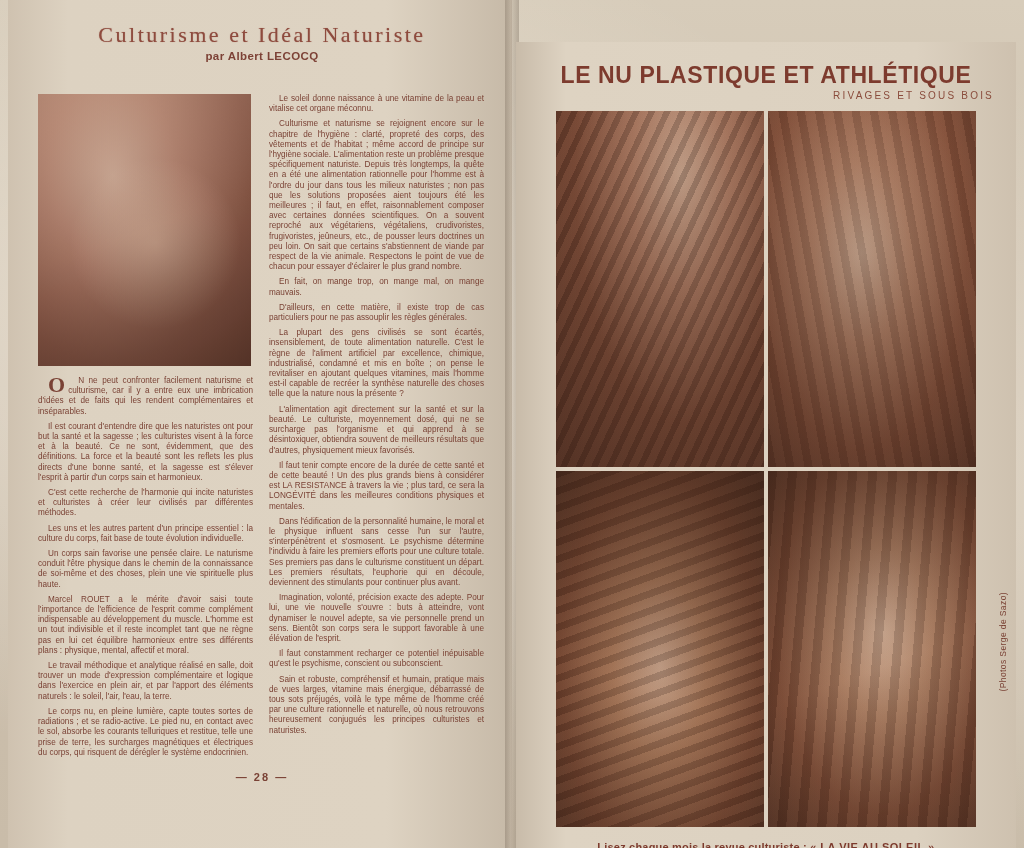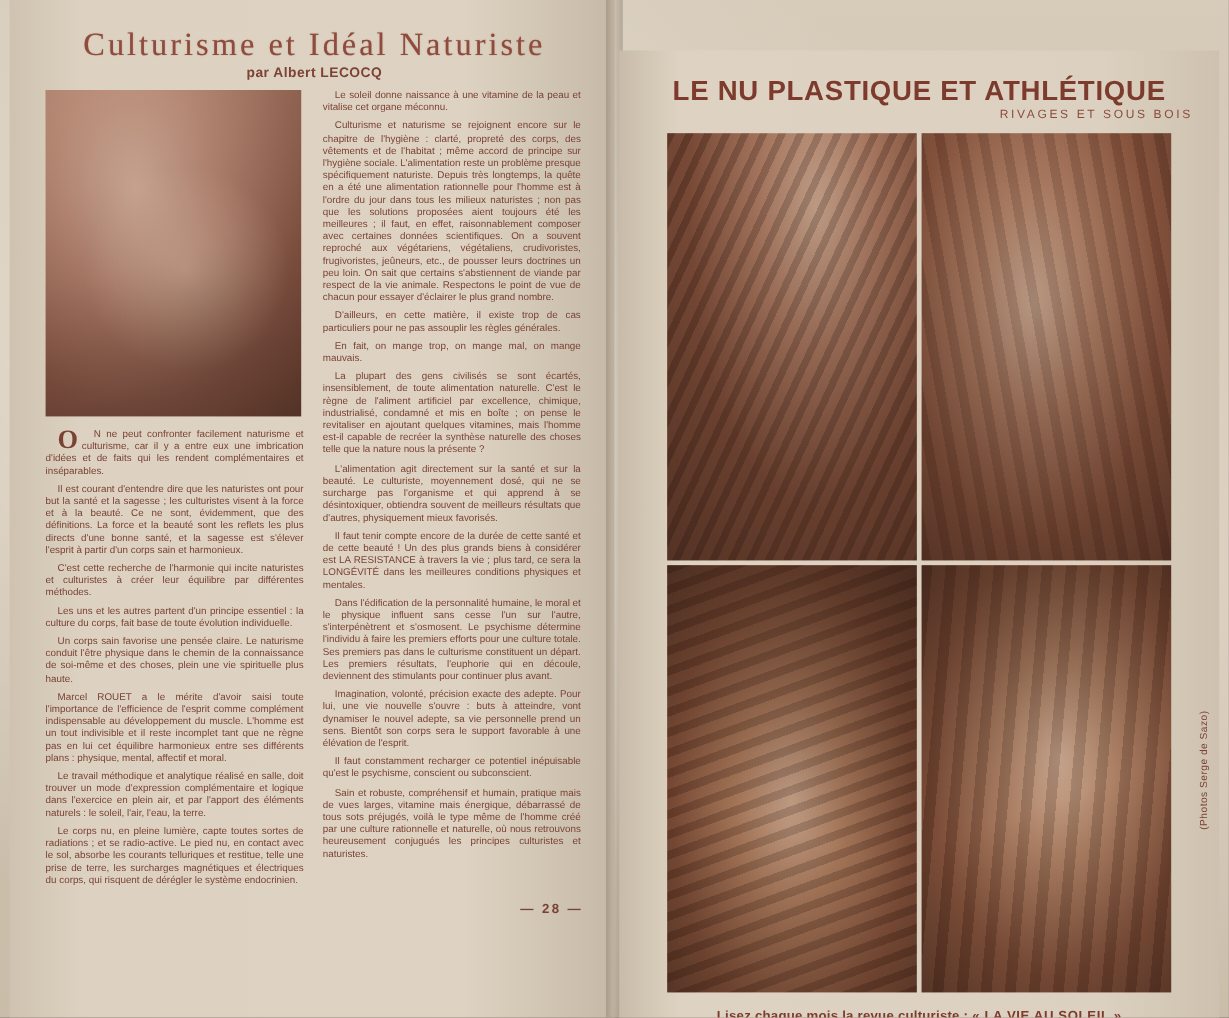--- a/index.html
+++ b/index.html
@@ -58,21 +58,21 @@
     height: 848px;
     background: linear-gradient(90deg, rgba(90,76,62,0.28), rgba(120,104,86,0.10) 40%, rgba(90,76,62,0.30));
     pointer-events: none;
   }
 
   
   .left-title {
     text-align: center;
     color: #8e4b3e;
     font-family: "Liberation Serif", serif;
-    font-size: 27px;
+    font-size: 22px;
     letter-spacing: 2.5px;
     font-weight: 400;
     margin: 4px 0 2px 0;
     text-shadow: 0 0 1px rgba(140,70,55,0.5);
   }
   .left-byline {
     text-align: center;
     color: #7d4236;
     font-size: 11.5px;
     font-weight: bold;
@@ -81,20 +81,21 @@
   }
   .left-byline .small { font-weight: bold; }
 
   .cols {
     display: flex;
     gap: 16px;
     align-items: flex-start;
   }
   .col {
     width: 215px;
+    margin-top: 24px;
   }
   .photo-left {
     width: 213px;
     height: 272px;
     margin-bottom: 10px;
     background:
       radial-gradient(ellipse at 35% 30%, #d9b39c 0%, #b9806a 35%, #8e5542 70%, #6e3c2d 100%);
     position: relative;
     overflow: hidden;
     filter: saturate(0.85);
@@ -124,21 +125,21 @@
   .dropcap {
     float: left;
     font-family: "Liberation Serif", serif;
     font-size: 22px;
     line-height: 17px;
     font-weight: bold;
     padding-right: 3px;
     color: #7a4235;
   }
   .page-number {
-    text-align: right;
+    text-align: center;
     color: #7a4235;
     font-size: 11px;
     font-weight: bold;
     letter-spacing: 2px;
     margin-top: 8px;
   }
 
   
   .right-title {
     text-align: center;
@@ -250,35 +251,35 @@
       <span>Albert LECOCQ</span>
     </div>
 
     <div class="cols">
 
       <div class="col">
         <div class="photo-left"></div>
         <div class="body-text">
           <p class="dropcap-p"><span class="dropcap">O</span><span>N ne peut confronter facilement naturisme et culturisme, car il y a entre eux une imbrication d'idées et de faits qui les rendent complémentaires et inséparables.</span></p>
           <p>Il est courant d'entendre dire que les naturistes ont pour but la santé et la sagesse ; les culturistes visent à la force et à la beauté. Ce ne sont, évidemment, que des définitions. La force et la beauté sont les reflets les plus directs d'une bonne santé, et la sagesse est s'élever l'esprit à partir d'un corps sain et harmonieux.</p>
-          <p>C'est cette recherche de l'harmonie qui incite naturistes et culturistes à créer leur équilibre par différentes méthodes.</p>
+          <p>C'est cette recherche de l'harmonie qui incite naturistes et culturistes à créer leur civilisés par différentes méthodes.</p>
           <p>Les uns et les autres partent d'un principe essentiel : la culture du corps, fait base de toute évolution individuelle.</p>
           <p>Un corps sain favorise une pensée claire. Le naturisme conduit l'être physique dans le chemin de la connaissance de soi-même et des choses, plein une vie spirituelle plus haute.</p>
           <p>Marcel ROUET a le mérite d'avoir saisi toute l'importance de l'efficience de l'esprit comme complément indispensable au développement du muscle. L'homme est un tout indivisible et il reste incomplet tant que ne règne pas en lui cet équilibre harmonieux entre ses différents plans : physique, mental, affectif et moral.</p>
           <p>Le travail méthodique et analytique réalisé en salle, doit trouver un mode d'expression complémentaire et logique dans l'exercice en plein air, et par l'apport des éléments naturels : le soleil, l'air, l'eau, la terre.</p>
           <p>Le corps nu, en pleine lumière, capte toutes sortes de radiations ; et se radio-active. Le pied nu, en contact avec le sol, absorbe les courants telluriques et restitue, telle une prise de terre, les surcharges magnétiques et électriques du corps, qui risquent de dérégler le système endocrinien.</p>
         </div>
       </div>
 
       <div class="col">
         <div class="body-text">
           <p>Le soleil donne naissance à une vitamine de la peau et vitalise cet organe méconnu.</p>
           <p>Culturisme et naturisme se rejoignent encore sur le chapitre de l'hygiène : clarté, propreté des corps, des vêtements et de l'habitat ; même accord de principe sur l'hygiène sociale. L'alimentation reste un problème presque spécifiquement naturiste. Depuis très longtemps, la quête en a été une alimentation rationnelle pour l'homme est à l'ordre du jour dans tous les milieux naturistes ; non pas que les solutions proposées aient toujours été les meilleures ; il faut, en effet, raisonnablement composer avec certaines données scientifiques. On a souvent reproché aux végétariens, végétaliens, crudivoristes, frugivoristes, jeûneurs, etc., de pousser leurs doctrines un peu loin. On sait que certains s'abstiennent de viande par respect de la vie animale. Respectons le point de vue de chacun pour essayer d'éclairer le plus grand nombre.</p>
+          <p>En fait, on mange trop, on mange mal, on mange mauvais.</p>
           <p>D'ailleurs, en cette matière, il existe trop de cas particuliers pour ne pas assouplir les règles générales.</p>
-          <p>En fait, on mange trop, on mange mal, on mange mauvais.</p>
           <p>La plupart des gens civilisés se sont écartés, insensiblement, de toute alimentation naturelle. C'est le règne de l'aliment artificiel par excellence, chimique, industrialisé, condamné et mis en boîte ; on pense le revitaliser en ajoutant quelques vitamines, mais l'homme est-il capable de recréer la synthèse naturelle des choses telle que la nature nous la présente ?</p>
           <p>L'alimentation agit directement sur la santé et sur la beauté. Le culturiste, moyennement dosé, qui ne se surcharge pas l'organisme et qui apprend à se désintoxiquer, obtiendra souvent de meilleurs résultats que d'autres, physiquement mieux favorisés.</p>
           <p>Il faut tenir compte encore de la durée de cette santé et de cette beauté ! Un des plus grands biens à considérer est LA RESISTANCE à travers la vie ; plus tard, ce sera la LONGÉVITÉ dans les meilleures conditions physiques et mentales.</p>
           <p>Dans l'édification de la personnalité humaine, le moral et le physique influent sans cesse l'un sur l'autre, s'interpénètrent et s'osmosent. Le psychisme détermine l'individu à faire les premiers efforts pour une culture totale. Ses premiers pas dans le culturisme constituent un départ. Les premiers résultats, l'euphorie qui en découle, deviennent des stimulants pour continuer plus avant.</p>
           <p>Imagination, volonté, précision exacte des adepte. Pour lui, une vie nouvelle s'ouvre : buts à atteindre, vont dynamiser le nouvel adepte, sa vie personnelle prend un sens. Bientôt son corps sera le support favorable à une élévation de l'esprit.</p>
           <p>Il faut constamment recharger ce potentiel inépuisable qu'est le psychisme, conscient ou subconscient.</p>
           <p>Sain et robuste, compréhensif et humain, pratique mais de vues larges, vitamine mais énergique, débarrassé de tous sots préjugés, voilà le type même de l'homme créé par une culture rationnelle et naturelle, où nous retrouvons heureusement conjugués les principes culturistes et naturistes.</p>
         </div>
       </div>
 

